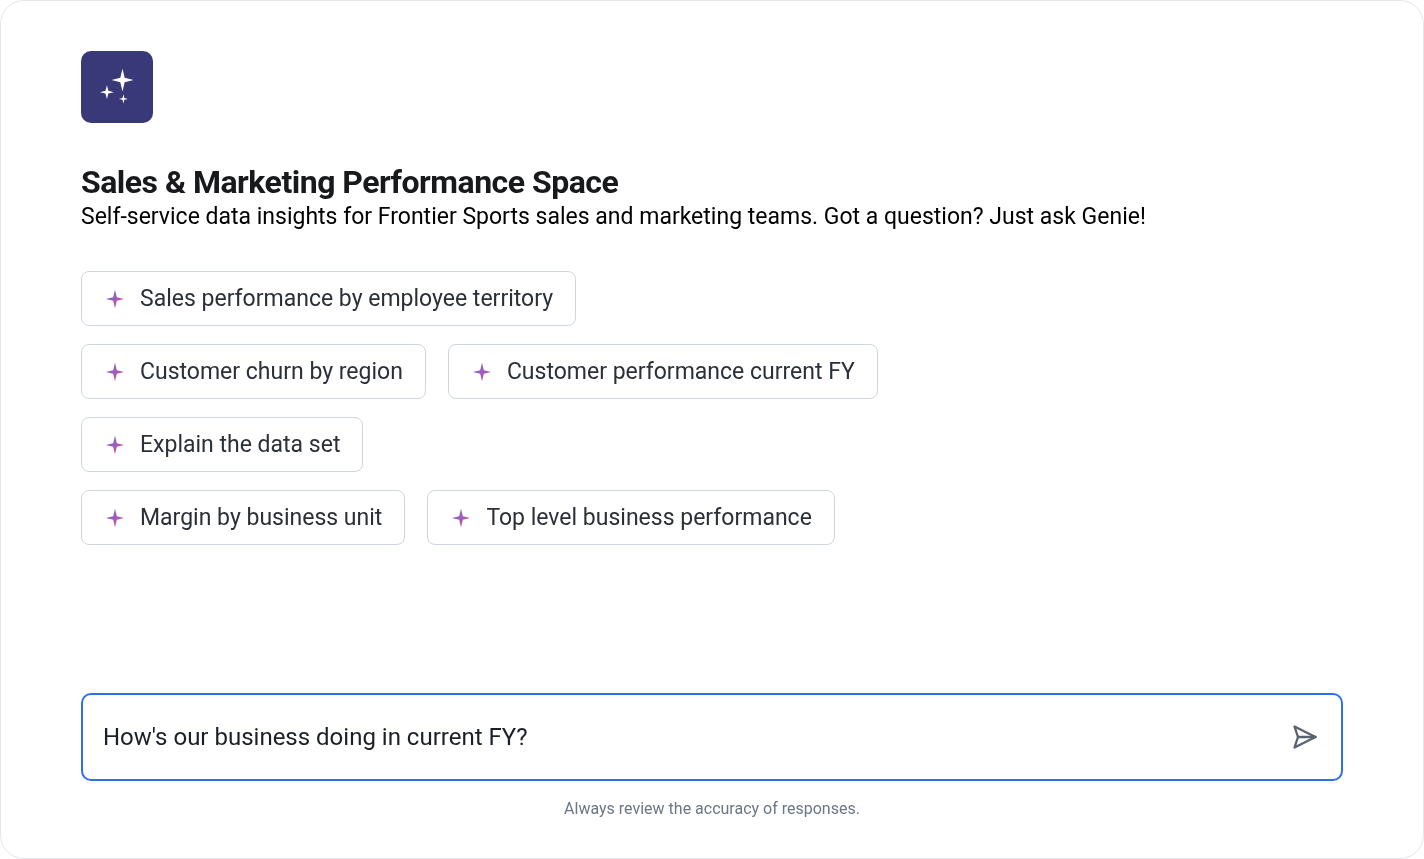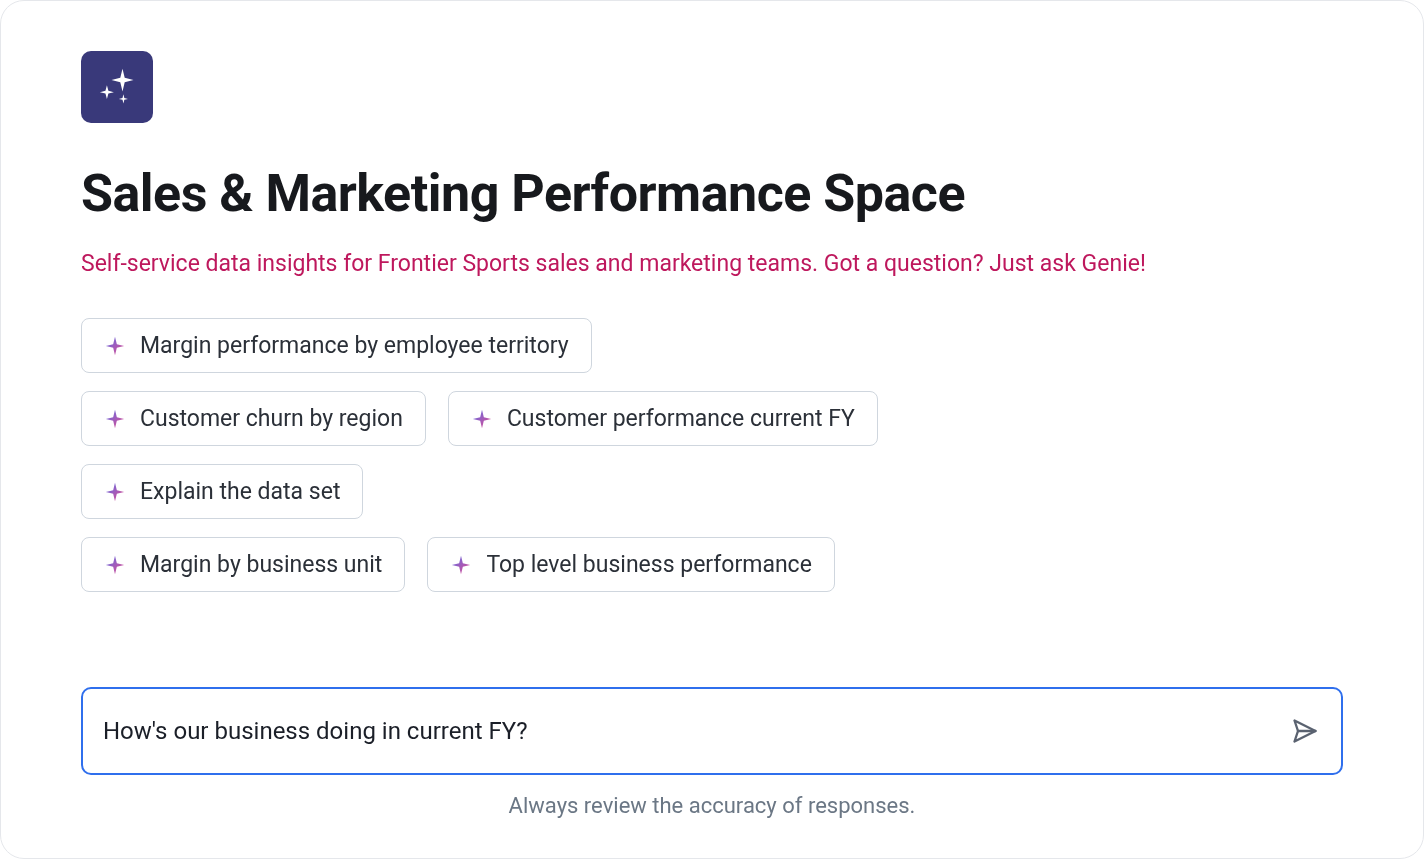--- a/index.html
+++ b/index.html
@@ -35,30 +35,29 @@
       align-items: center;
       justify-content: center;
       margin-bottom: 40px;
     }
     .logo-box svg {
       width: 44px;
       height: 44px;
       fill: #ffffff;
     }
     .title {
-      font-size: 52px;
+      font-size: 32px;
       font-weight: 700;
       color: #17191d;
       letter-spacing: -0.5px;
-      margin-bottom: 24px;
     }
     .subtitle {
       font-size: 23px;
       font-weight: 400;
-      color: #be185d;
+      color: #000000;
       margin-bottom: 38px;
       line-height: 1.4;
     }
     .chips {
       display: flex;
       flex-wrap: wrap;
       gap: 18px;
       margin-bottom: 40px;
     }
     .chip-row {
@@ -116,21 +115,21 @@
       border: none;
     }
     .send-btn svg {
       width: 28px;
       height: 28px;
       stroke: #5a6270;
       fill: none;
     }
     .disclaimer {
       text-align: center;
-      font-size: 22px;
+      font-size: 16px;
       color: #6b7785;
     }
   </style>
 </head>
 <body>
 
 <div class="card">
 
   <div class="logo-box">
     <svg viewBox="0 0 24 24">
@@ -149,21 +148,21 @@
       <div class="chip">
         <svg viewBox="0 0 24 24">
           <defs>
               <linearGradient id="g1" x1="0" y1="0" x2="1" y2="1">
                 <stop offset="0%" stop-color="#5b6de8"></stop>
                 <stop offset="100%" stop-color="#e64a8c"></stop>
               </linearGradient>
             </defs>
           <path d="M12 2 L14 10 L22 12 L14 14 L12 22 L10 14 L2 12 L10 10 Z" fill="url(#g1)"></path>
         </svg>
-        <span>Margin performance by employee territory</span>
+        <span>Sales performance by employee territory</span>
       </div>
     </div>
 
     <div class="chip-row">
       <div class="chip">
         <svg viewBox="0 0 24 24">
           <path d="M12 2 L14 10 L22 12 L14 14 L12 22 L10 14 L2 12 L10 10 Z" fill="url(#g1)"></path>
         </svg>
         <span>Customer churn by region</span>
       </div>

